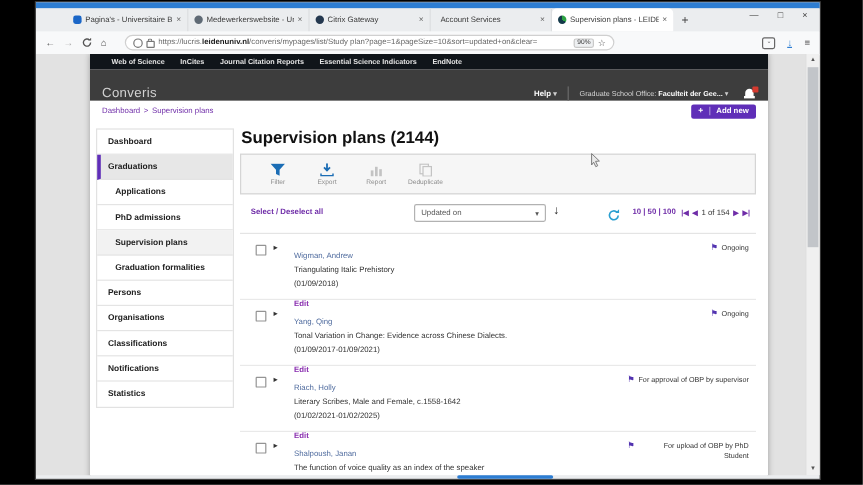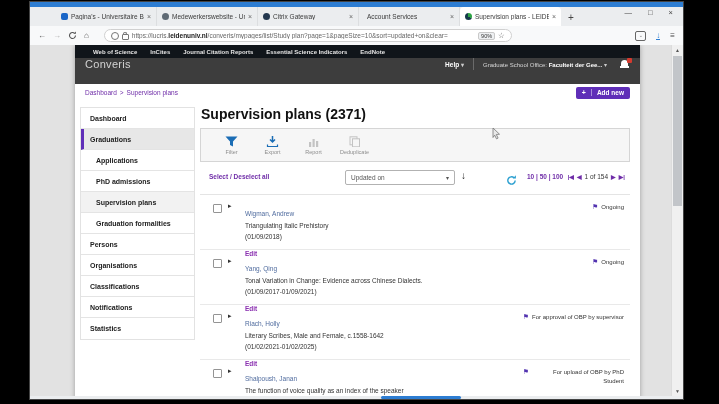--- a/index.html
+++ b/index.html
@@ -47,21 +47,21 @@
   .vthumb{position:absolute;left:1px;right:1px;top:11px;height:150px;background:#c2c5c9}
   .varr{position:absolute;left:0;right:0;height:10px;font-size:5px;color:#555;text-align:center;line-height:10px}
   .varr.up{top:0}.varr.dn{bottom:0}
   .hthumb{position:absolute;left:351px;bottom:0px;width:80px;height:3px;background:#2d7dd2;border-radius:2px;z-index:9}
 
   .pagec{position:absolute;left:45px;width:565px;top:0;height:420px;background:#fff;box-shadow:0 0 5px rgba(0,0,0,.3)}
 
   
   .prodbar{height:13px;background:#10151a;display:flex;align-items:center;gap:13px;padding-left:18px}
   .prodbar span{font-size:6px;color:#e4e4e4;font-weight:bold}
-  .apphdr{height:26px;background:#3d3d3d;display:flex;align-items:flex-start;padding:0 10px}
+  .apphdr{height:26px;background:#3d3d3d;display:flex;align-items:flex-end;padding:0 10px}
   .brand{font-size:11px;color:#d2d2d2;letter-spacing:.3px}
   .hright{margin-left:auto;display:flex;align-items:center;gap:9px}
   .help{font-size:6.5px;color:#fff;font-weight:bold}
   .hsep{width:1px;height:12px;background:#6a6a6a}
   .office{font-size:6px;color:#d6d6d6}
   .office b{color:#fff}
   .caret{color:#ccc;font-size:6px}
   .bellwrap{position:relative;width:10px;height:10px;margin-left:4px}
   .bell{position:absolute;left:1px;top:1px;width:7px;height:6px;background:#fff;border-radius:4px 4px 0 0}
   .bell:after{content:"";position:absolute;left:-1px;top:6px;width:9px;height:1.5px;background:#fff}
@@ -225,21 +225,21 @@
             <div class="sitem l2">Graduation formalities</div>
             <div class="sitem">Persons</div>
             <div class="sitem">Organisations</div>
             <div class="sitem">Classifications</div>
             <div class="sitem">Notifications</div>
             <div class="sitem">Statistics</div>
           </div>
         </div>
 
         <div class="mainc">
-          <div class="mtitle">Supervision plans (2371)</div>
+          <div class="mtitle">Supervision plans (2144)</div>
 
           <div class="toolbox">
             <div class="tool">
               <svg width="13" height="11" viewBox="0 0 13 11">
                 <path d="M0.5 0.5h12L8 5.5v5L5 9V5.5z" fill="#1b6db5"></path>
               </svg>
               <span class="tlabel">Filter</span>
             </div>
             <div class="tool">
               <svg width="13" height="11" viewBox="0 0 13 11">

